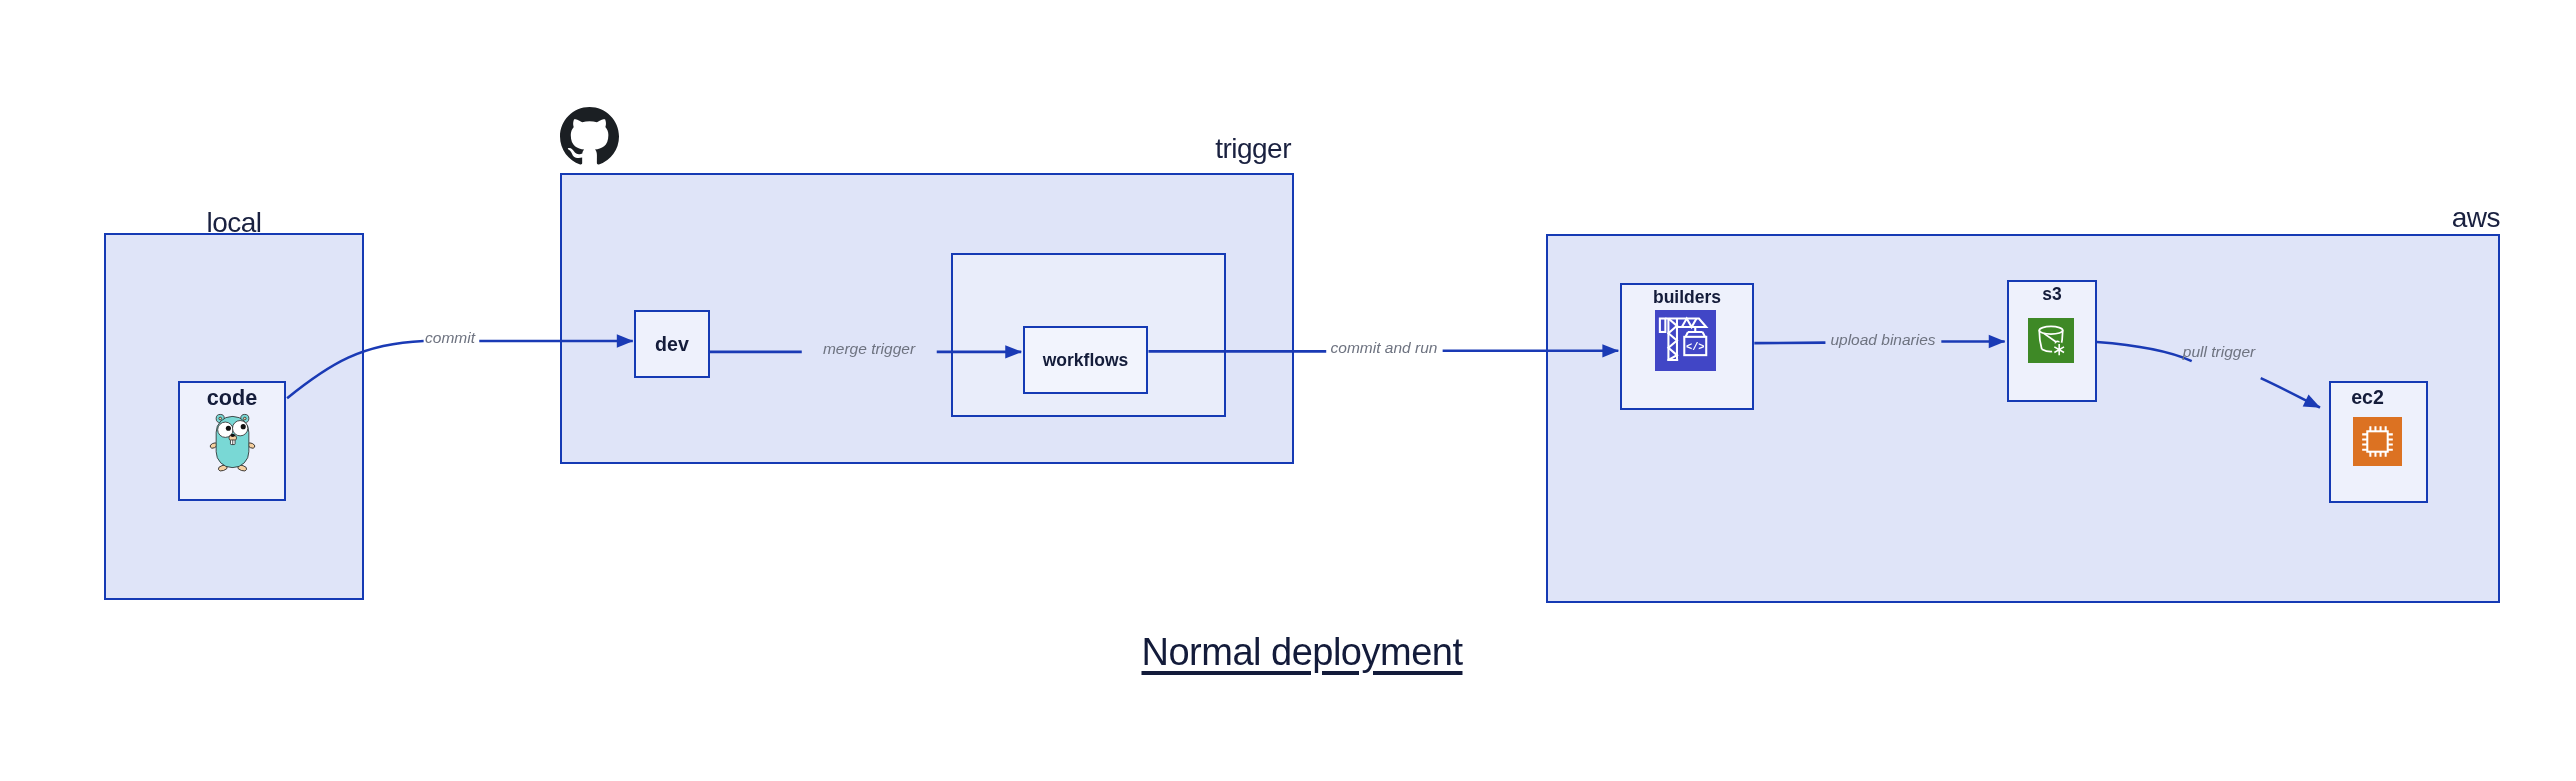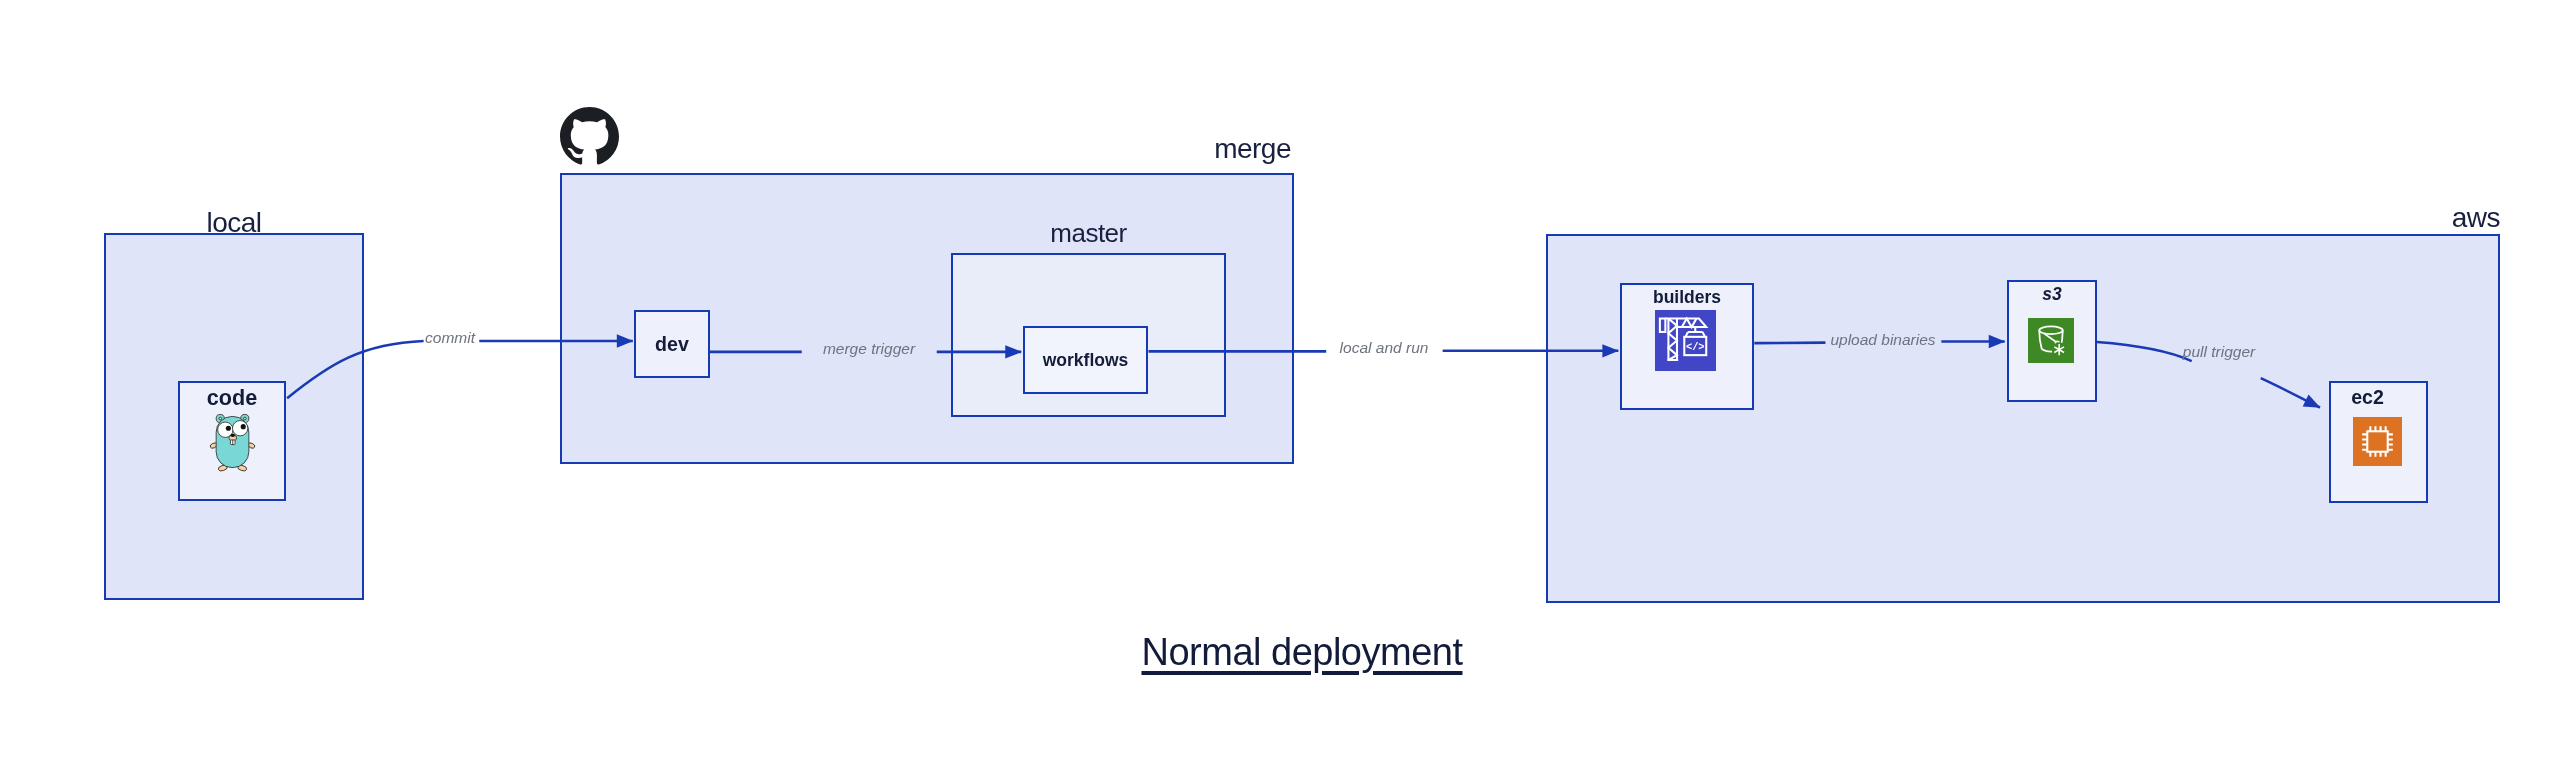--- a/index.html
+++ b/index.html
@@ -171,43 +171,42 @@
       <rect x="28" y="28" width="40" height="40"></rect>
       <path d="M34,18 V28 M44,18 V28 M54,18 V28 M64,18 V28"></path>
       <path d="M34,68 V78 M44,68 V78 M54,68 V78 M64,68 V78"></path>
       <path d="M18,34 H28 M18,44 H28 M18,54 H28 M18,64 H28"></path>
       <path d="M68,34 H78 M68,44 H78 M68,54 H78 M68,64 H78"></path>
     </g>
   </svg>
 
   <div class="group-label" style="left:104px; top:207px; width:260px; text-align:center;">local</div>
 
-  <div class="group-label" style="left:560px; top:133px; width:731px; text-align:right;">merge</div>
-
-  <div class="group-label" style="left:951px; top:218px; width:275px; text-align:center; font-size:26px;">master</div>
+  <div class="group-label" style="left:560px; top:133px; width:731px; text-align:right;">trigger</div>
+
 
   <div class="group-label" style="left:1546px; top:202px; width:954px; text-align:right;">aws</div>
 
   <div class="node-label" style="left:178px; top:385px; width:108px; font-size:21.6px;">code</div>
 
   <div class="node-label" style="left:634px; top:310px; width:76px; height:84px; line-height:68px; font-size:19.6px;">dev</div>
 
   <div class="node-label" style="left:1023px; top:326px; width:125px; height:68px; line-height:68px; font-size:17.5px;">workflows</div>
 
   <div class="node-label" style="left:1620px; top:287px; width:134px; font-size:17.5px;">builders</div>
 
-  <div class="node-label" style="left:2007px; top:284px; width:90px; font-size:17.5px;font-style:italic;">s3</div>
+  <div class="node-label" style="left:2007px; top:284px; width:90px; font-size:17.5px;">s3</div>
 
   <div class="node-label" style="left:2329px; top:386px; width:77px; font-size:19.6px;">ec2</div>
 
   <div class="edge-label" style="left:450px; top:338px;">commit</div>
 
   <div class="edge-label" style="left:869px; top:349px;">merge trigger</div>
 
-  <div class="edge-label" style="left:1384px; top:348px;">local and run</div>
+  <div class="edge-label" style="left:1384px; top:348px;">commit and run</div>
 
   <div class="edge-label" style="left:1883px; top:340px;">upload binaries</div>
 
   <div class="edge-label" style="left:2219px; top:352px;">pull trigger</div>
 
   <div class="title">Normal deployment</div>
 
 </div>
 
 

